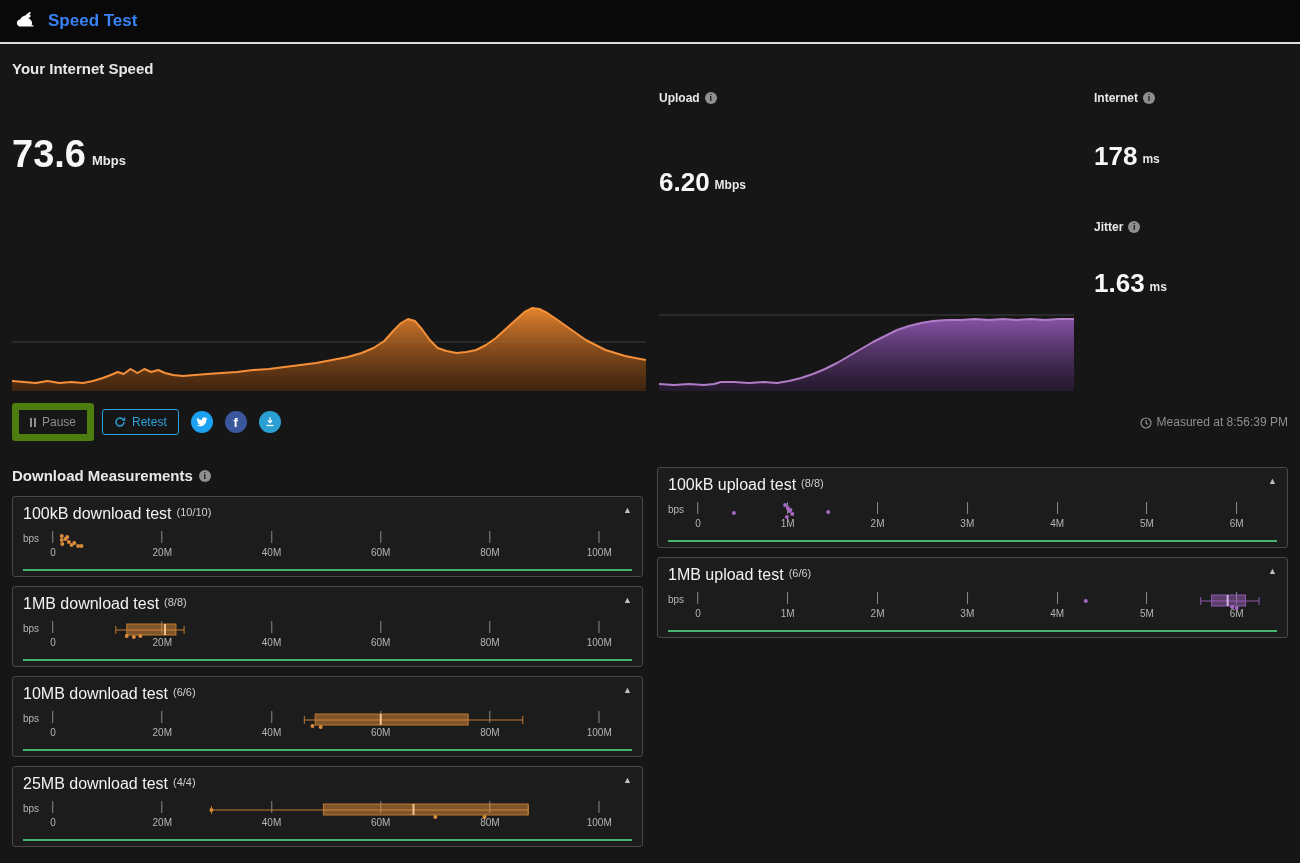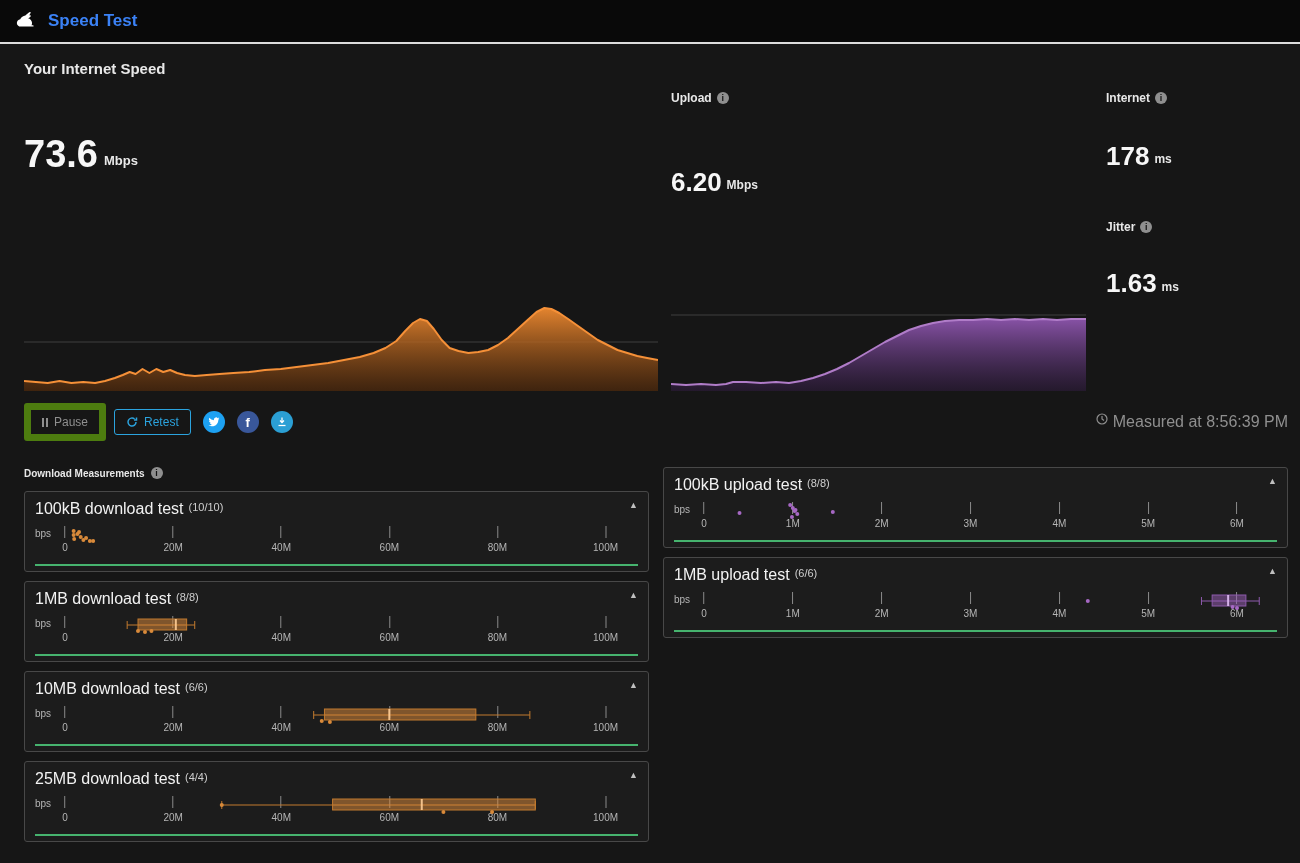--- a/index.html
+++ b/index.html
@@ -8,21 +8,21 @@
     background: #161616; color: #e8e8e8;
     font-family: "Liberation Sans", sans-serif;
   }
   
   .app-header {
     height: 44px; background: #090909; border-bottom: 2px solid #dcdcdc;
     display: flex; align-items: center; gap: 10px; padding: 0 14px;
   }
   .app-title { font-size: 17px; font-weight: bold; color: #3b82f6; }
   
-  .main { padding: 0 12px; margin-left: 12px; }
+  .main { padding: 0 12px; }
   .section-title { font-size: 15px; font-weight: bold; margin-top: 16px; }
   .speed-row { display: flex; margin-top: 14px; height: 300px; }
   .col-dl { width: 634px; display: flex; flex-direction: column; }
   .col-ul { width: 415px; margin-left: 13px; display: flex; flex-direction: column; }
   .col-lat { flex: 1; margin-left: 20px; display: flex; flex-direction: column; }
   .metric-label { font-size: 12px; font-weight: bold; display: flex; align-items: center; gap: 5px; }
   .info {
     width: 12px; height: 12px; border-radius: 50%; background: #8f8f8f;
     color: #141414; font-size: 9px; font-weight: bold;
     display: inline-flex; align-items: center; justify-content: center;
@@ -50,25 +50,25 @@
   .pause-bars { display: inline-flex; gap: 2px; }
   .pause-bars i { display: block; width: 2px; height: 9px; background: #8f8f8f; }
   .btn-retest { border: 1px solid #2ba3de; color: #2ba3de; }
   .social {
     width: 22px; height: 22px; border-radius: 50%;
     display: inline-flex; align-items: center; justify-content: center;
     cursor: pointer; margin-left: 4px;
   }
   .fb-f { color: #fff; font-weight: bold; font-size: 13px; line-height: 1; }
   .fb-f::after { content: "f"; }
-  .measured { margin-left: auto; color: #8f8f8f; font-size: 16px; display: flex; align-items: flex-start; gap: 5px; }
+  .measured { margin-left: auto; color: #8f8f8f; font-size: 12px; display: flex; align-items: flex-end; gap: 5px; }
   
   .measure-section { display: flex; gap: 14px; margin-top: 26px; }
   .measure-col { flex: 1; }
-  .measure-head { font-size: 10px; font-weight: bold; display: flex; align-items: center; gap: 6px; margin-bottom: 12px; }
+  .measure-head { font-size: 15px; font-weight: bold; display: flex; align-items: center; gap: 6px; margin-bottom: 12px; }
   .card {
     background: #1c1c1c; border: 1px solid #484848; border-radius: 3px;
     padding: 8px 10px 5px; margin-bottom: 9px;
   }
   .card-head { display: flex; align-items: flex-start; }
   .test-name { font-size: 16px; font-weight: normal; color: #f2f2f2; }
   .test-count { font-size: 11px; color: #cfcfcf; margin-left: 5px; margin-top: 1px; }
   .collapse { margin-left: auto; color: #c0c0c0; font-size: 9px; cursor: pointer; }
   .collapse::after { content: "▲"; }
   .plot-row { display: flex; margin-top: 8px; }

